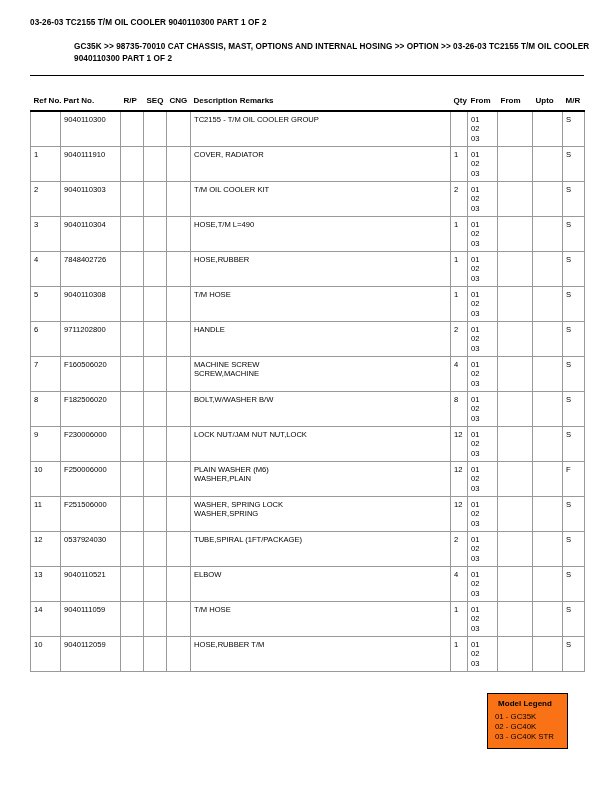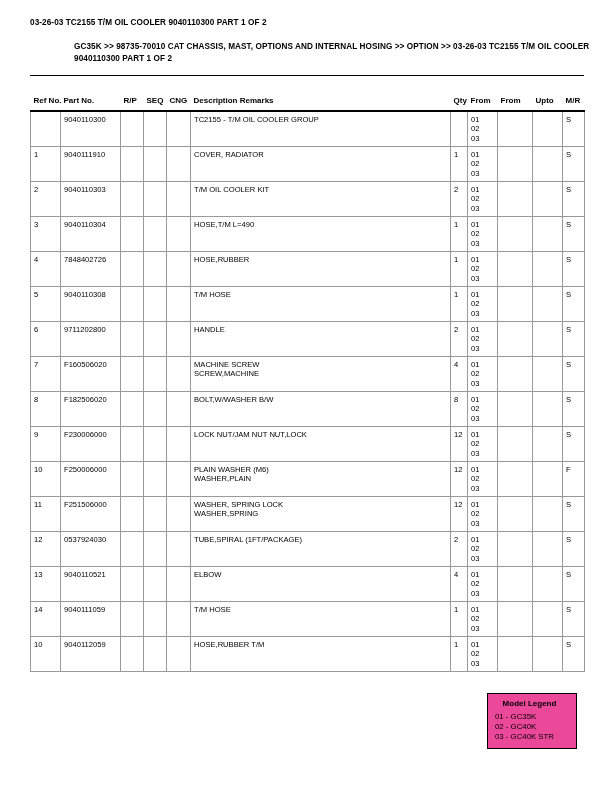--- a/index.html
+++ b/index.html
@@ -107,23 +107,23 @@
   col.c-model { width: 30px; }
   col.c-from  { width: 35px; }
   col.c-upto  { width: 30px; }
   col.c-mr    { width: 22px; }
 
   
   .legend {
     position: absolute;
     left: 487px;
     top: 693px;
-    width: 90px;
+    width: 81px;
     border: 1px solid #000;
-    background: #ec4899;
+    background: #f97316;
     padding: 5px 12px 6px 7px;
     box-sizing: border-box;
   }
   .legend-title {
     font-size: 8px;
     font-weight: bold;
     text-align: center;
     margin-bottom: 4px;
   }
   .legend-item {

